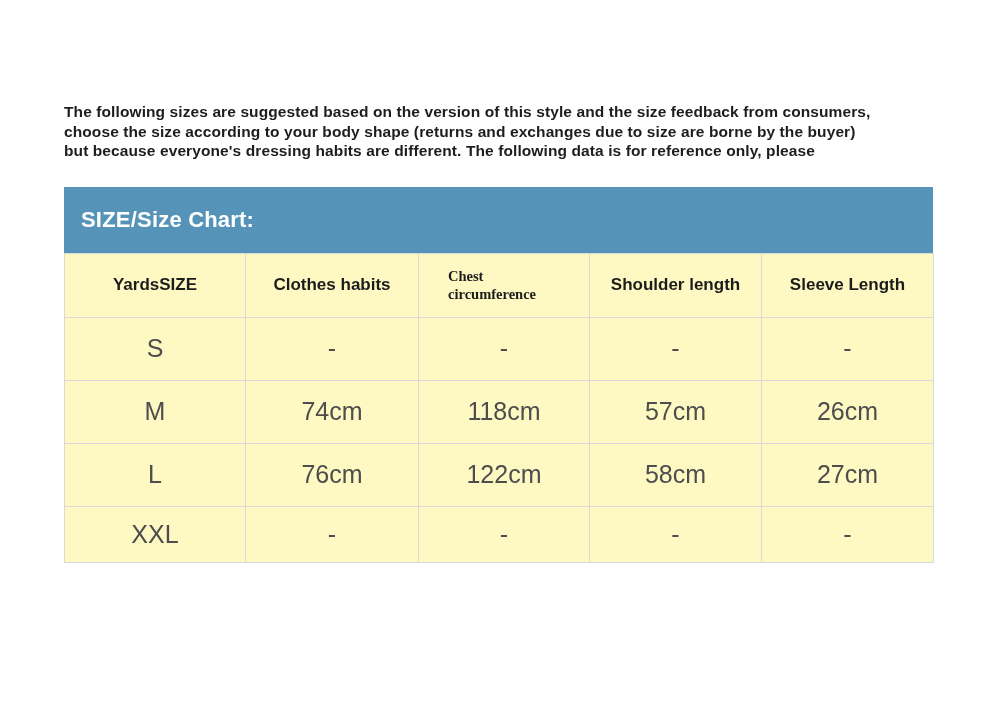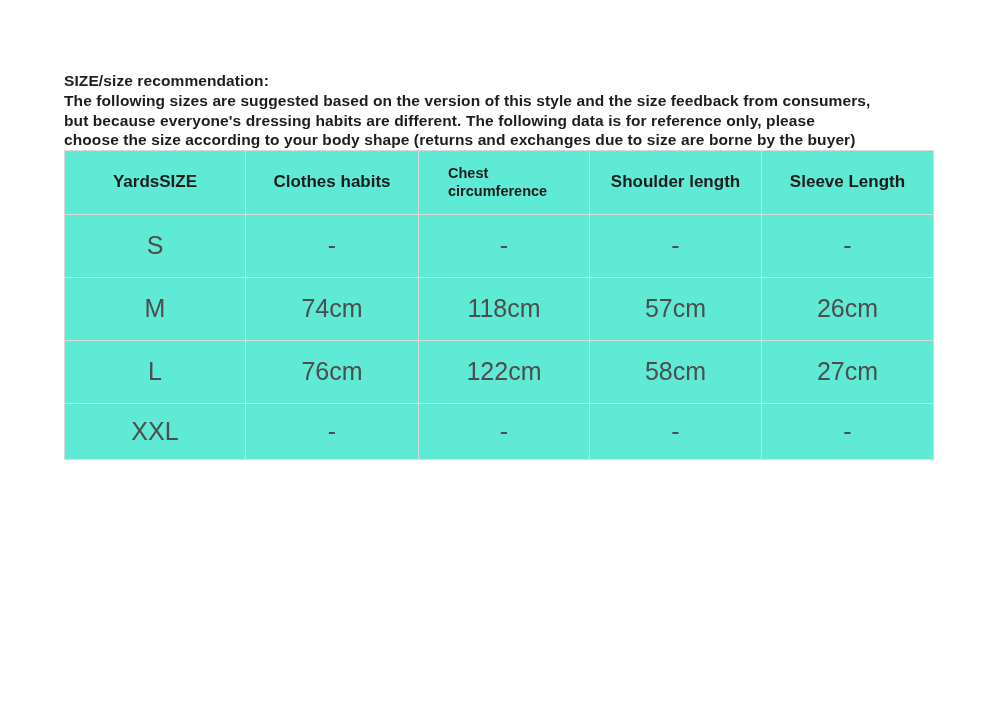--- a/index.html
+++ b/index.html
@@ -21,20 +21,21 @@
   }
   .page-title {
     margin: 0;
     font-size: 15.5px;
     line-height: 20px;
     font-weight: bold;
     color: #1d1d1f;
     letter-spacing: 0.1px;
   }
   .description {
+    margin-top: 31px;
     font-size: 15.5px;
     line-height: 19.5px;
     font-weight: bold;
     color: #1d1d1f;
     letter-spacing: 0.1px;
   }
   .chart-title-bar {
     margin-top: 26px;
     width: 869px;
     height: 66px;
@@ -47,65 +48,68 @@
   .chart-title-bar .bar-title {
     color: #ffffff;
     font-size: 22px;
     font-weight: bold;
     letter-spacing: 0.2px;
   }
   table.size-table {
     width: 869px;
     border-collapse: collapse;
     table-layout: fixed;
-    background: #5eead4;
+    background: #fef9c3;
   }
   table.size-table th,
   table.size-table td {
     border: 1px solid #d9d9d9;
     text-align: center;
     vertical-align: middle;
     padding: 0;
   }
   table.size-table thead tr { height: 64px; }
   table.size-table th {
     font-size: 17px;
     font-weight: bold;
     color: #1c1c1c;
   }
   table.size-table th.small-header {
     font-size: 14.5px;
+    font-family: Liberation Serif, serif;
   }
   table.size-table th.small-header .wrap-left {
     display: inline-block;
     text-align: left;
     max-width: 112px;
     line-height: 18px;
   }
   table.size-table tbody tr { height: 63px; }
   table.size-table tbody tr:last-child { height: 56px; margin-top: 24px; }
   table.size-table td {
     font-size: 25px;
     font-weight: normal;
     color: #4d4d4d;
   }
 </style>
 </head>
 <body>
 
 <div class="page">
 
-  <h1 class="page-title">SIZE/size recommendation:</h1>
 
   <div class="description">
     <div>The following sizes are suggested based on the version of this style and the size feedback from consumers,</div>
+    <div>choose the size according to your body shape (returns and exchanges due to size are borne by the buyer)</div>
     <div>but because everyone's dressing habits are different. The following data is for reference only, please</div>
-    <div>choose the size according to your body shape (returns and exchanges due to size are borne by the buyer)</div>
   </div>
 
+  <div class="chart-title-bar">
+    <span class="bar-title">SIZE/Size Chart:</span>
+  </div>
 
   <table class="size-table">
     <colgroup>
       <col style="width:181px">
       <col style="width:173px">
       <col style="width:171px">
       <col style="width:172px">
       <col style="width:172px">
     </colgroup>
     <thead>

